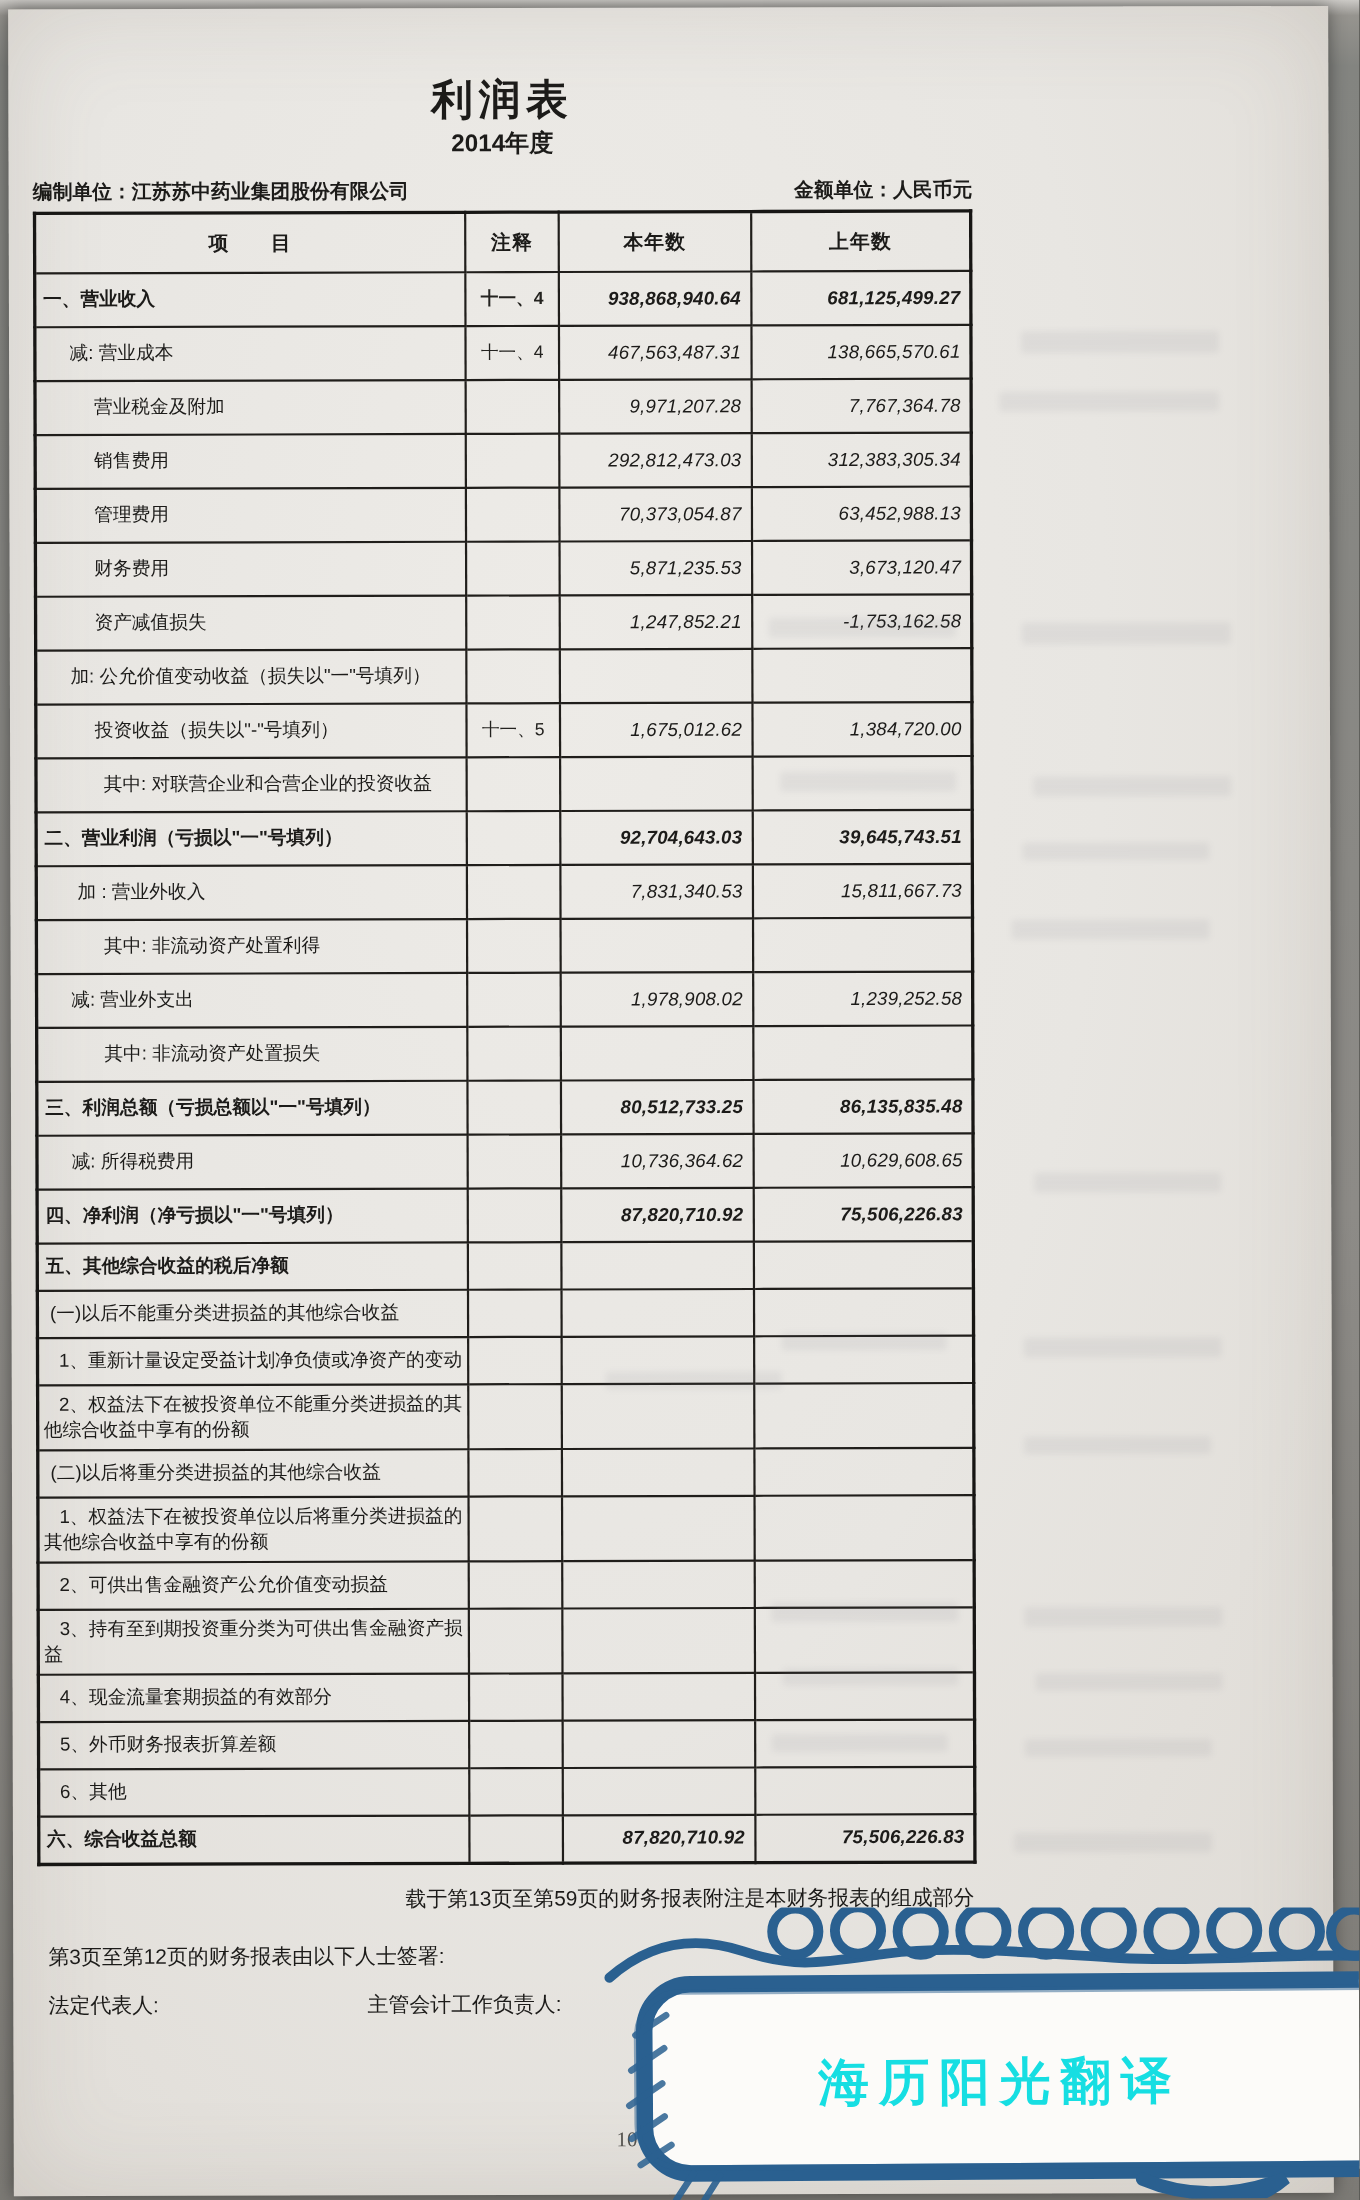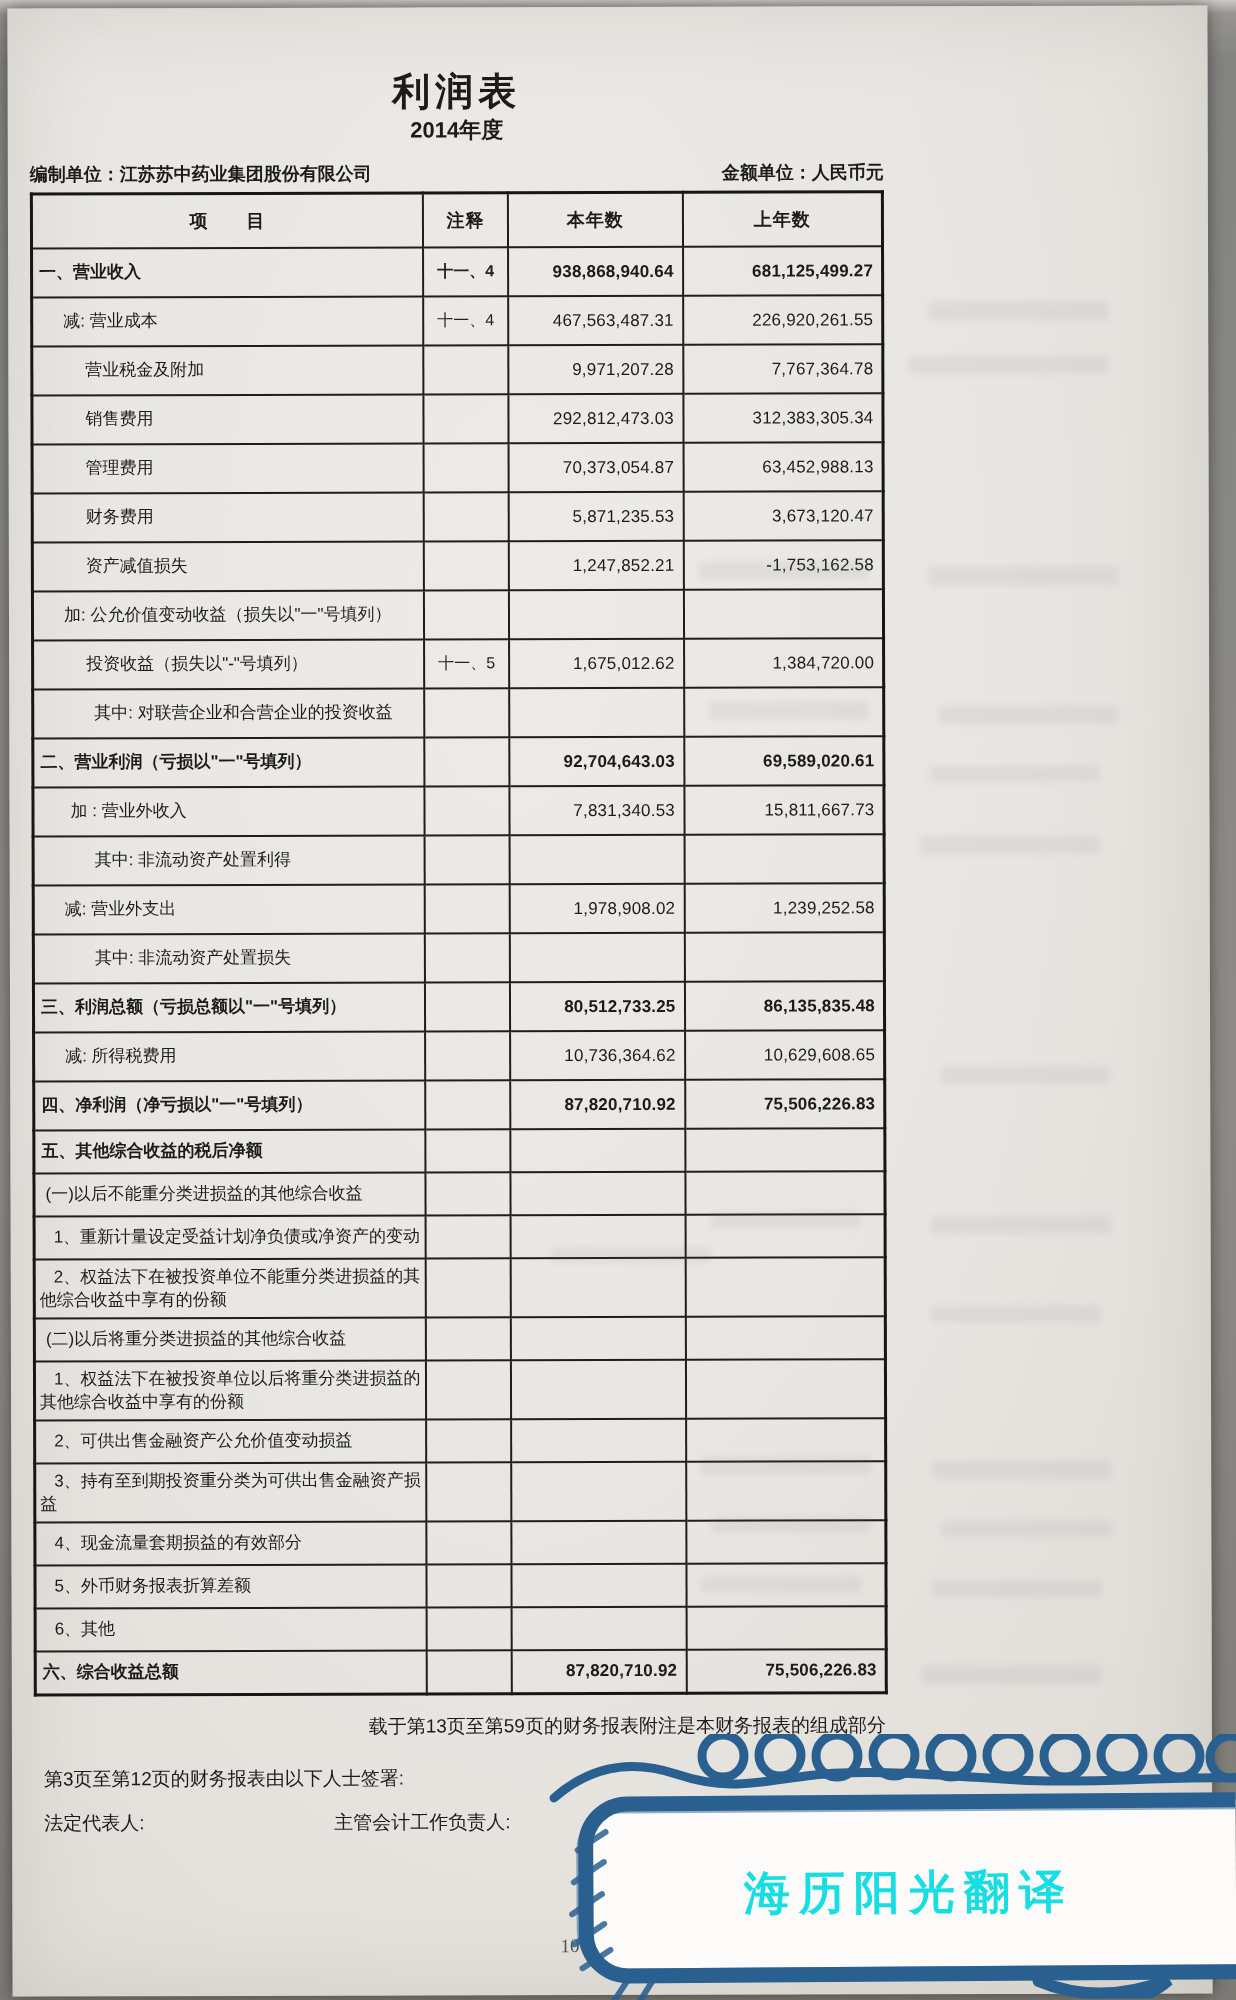--- a/index.html
+++ b/index.html
@@ -17,21 +17,21 @@
   }
   .content{position:relative;width:854px;margin-left:22px;padding-top:62px;}
   .title{margin:0;text-align:center;font-size:38px;line-height:44px;font-weight:700;letter-spacing:5px;}
   .subtitle{text-align:center;font-size:22px;font-weight:700;line-height:30px;margin-top:2px;}
   .meta{display:flex;justify-content:space-between;align-items:flex-end;margin-top:12px;height:28px;font-size:18px;font-weight:700;}
   table{width:100%;border-collapse:collapse;margin-top:6px;table-layout:fixed;border:3px solid #171614;}
   th,td{border:2px solid #201e1b;vertical-align:middle;overflow:hidden;}
   th{font-size:18px;font-weight:700;height:50px;letter-spacing:1px;}
   td.item{font-size:17px;text-align:left;line-height:1.3;}
   td.note{font-size:16px;text-align:center;color:#23221f;}
-  td.num{font-size:17px;text-align:right;padding-right:8px;letter-spacing:.2px;}
+  td.num{font-size:17px;text-align:right;padding-right:8px;letter-spacing:.2px;font-style:italic;}
   tbody tr{height:49px;}
   tbody tr.compact{height:43px;}
   tbody tr.wrap{height:59px;}
   tbody tr.bold td{font-weight:700;}
   .note-line{text-align:right;font-size:19px;margin-top:18px;padding-right:2px;}
   .signers-line{font-size:19px;margin-top:26px;padding-left:10px;}
   .sig-row{position:relative;height:30px;margin-top:18px;font-size:19px;}
   .sig-row span{position:absolute;top:0;}
   .sig-legal{left:10px;text-align:right;} .sig-chief{left:300px;} .sig-acct{left:628px;}
   .page-number{position:absolute;left:548px;top:1928px;font-size:19px;color:#53514d;font-family:"Liberation Serif","DejaVu Serif",serif;}
@@ -76,21 +76,21 @@
             <tr class="bold">
               <td class="item" style="padding-left: 6px;">一、营业收入</td>
               <td class="note">十一、4</td>
               <td class="num">938,868,940.64</td>
               <td class="num">681,125,499.27</td>
             </tr>
             <tr>
               <td class="item" style="padding-left: 30px;">减: 营业成本</td>
               <td class="note">十一、4</td>
               <td class="num">467,563,487.31</td>
-              <td class="num">226,920,261.55</td>
+              <td class="num">138,665,570.61</td>
             </tr>
             <tr>
               <td class="item" style="padding-left: 52px;">营业税金及附加</td>
               <td class="note"></td>
               <td class="num">9,971,207.28</td>
               <td class="num">7,767,364.78</td>
             </tr>
             <tr>
               <td class="item" style="padding-left: 52px;">销售费用</td>
               <td class="note"></td>
@@ -130,21 +130,21 @@
             <tr>
               <td class="item" style="padding-left: 60px;">其中: 对联营企业和合营企业的投资收益</td>
               <td class="note"></td>
               <td class="num"></td>
               <td class="num"></td>
             </tr>
             <tr class="bold">
               <td class="item" style="padding-left: 6px;">二、营业利润（亏损以"一"号填列）</td>
               <td class="note"></td>
               <td class="num">92,704,643.03</td>
-              <td class="num">69,589,020.61</td>
+              <td class="num">39,645,743.51</td>
             </tr>
             <tr>
               <td class="item" style="padding-left: 36px;">加 : 营业外收入</td>
               <td class="note"></td>
               <td class="num">7,831,340.53</td>
               <td class="num">15,811,667.73</td>
             </tr>
             <tr>
               <td class="item" style="padding-left: 60px;">其中: 非流动资产处置利得</td>
               <td class="note"></td>

